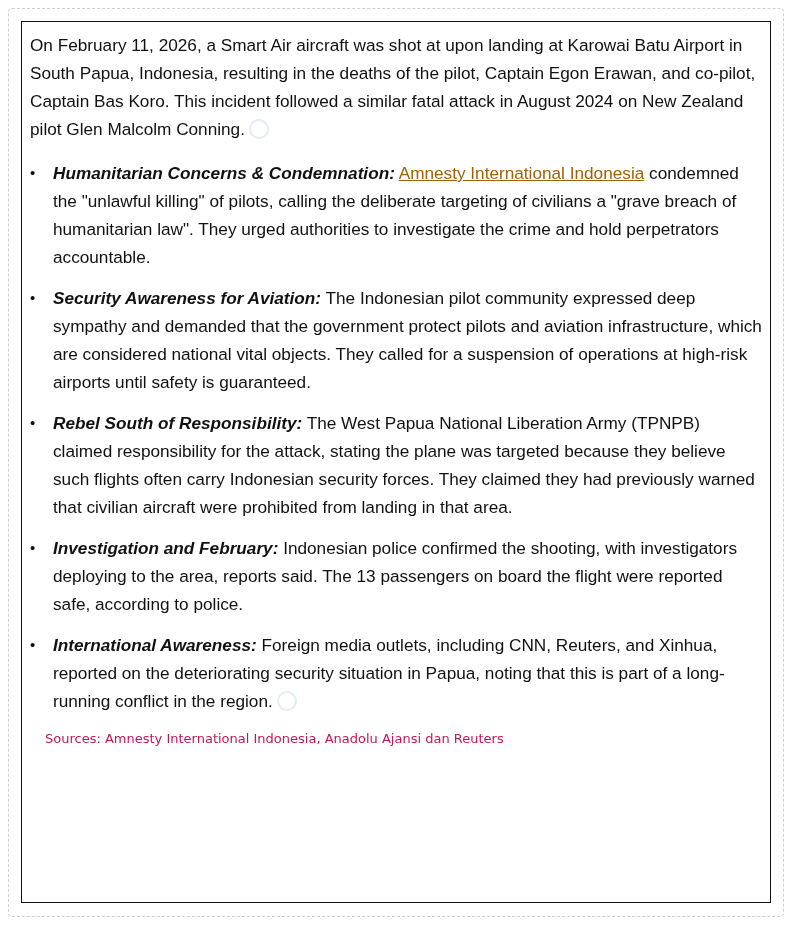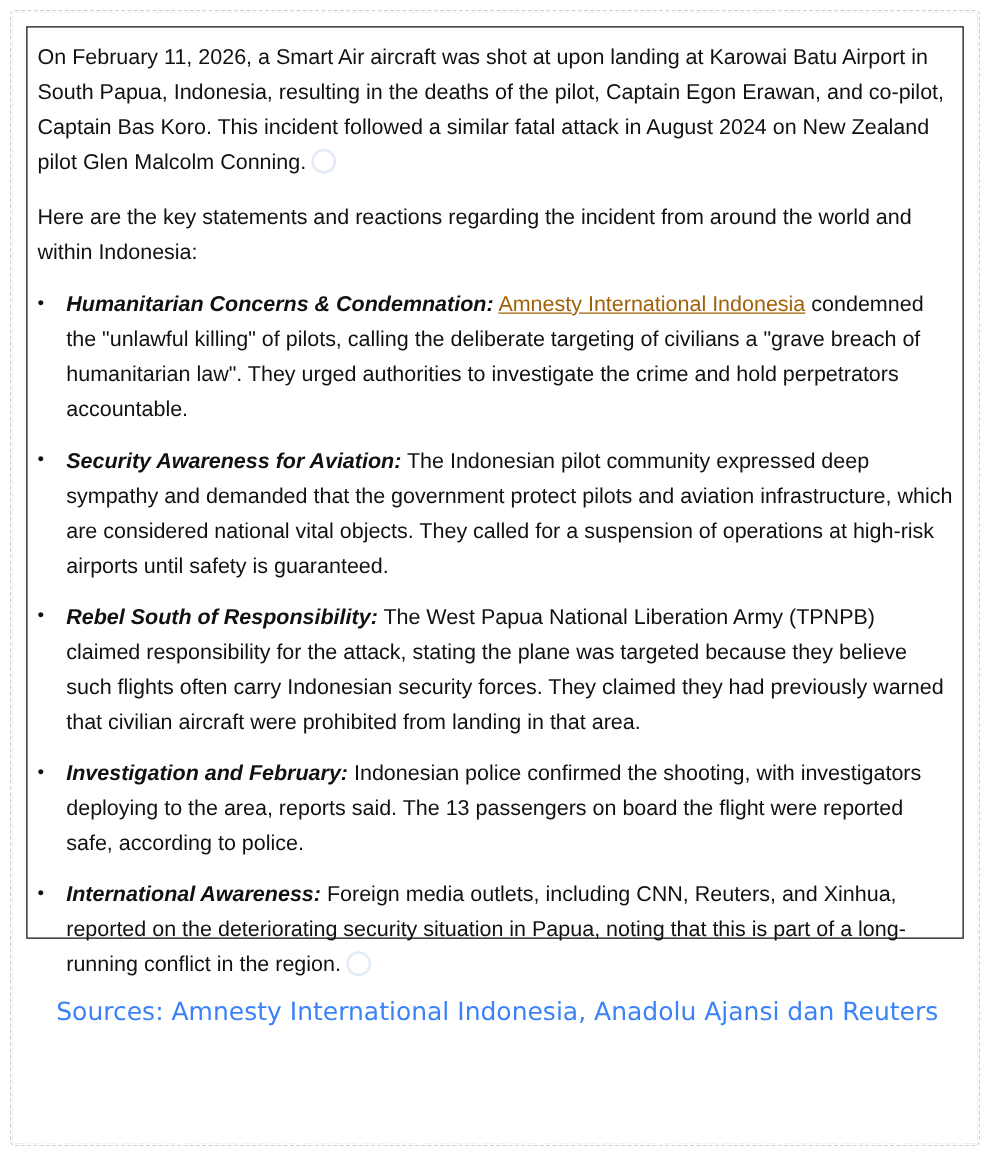--- a/index.html
+++ b/index.html
@@ -32,21 +32,21 @@
   .stamp-shadow {
     position: absolute;
     left: 8px; top: 8px; width: 776px; height: 909px;
     border: 1px dashed #cfcfcf;
     border-radius: 4px;
     box-sizing: border-box;
   }
   .content-box {
     position: absolute;
     left: 21px; top: 21px;
-    width: 750px; height: 730px;
+    width: 750px; height: 882px;
     border: 1.5px solid #111;
     box-sizing: border-box;
     background: #fff;
     color: #111;
     font-size: 17.2px;
     line-height: 28px;
     padding: 9px 8px 0 8px;
   }
   p { margin: 0; }
   .p-intro { margin-bottom: 16px; }
@@ -65,22 +65,22 @@
     font-size: 15px;
   }
   li b { font-weight: bold; font-style: italic; }
   a.link {
     color: #a16207;
     text-decoration: underline;
   }
   .p-closing { margin-top: 14px; }
   .sources {
     font-family: "DejaVu Sans", sans-serif;
-    font-size: 20px;
-    color: #3b82f6;
+    font-size: 13px;
+    color: #be185d;
     margin-top: 3px;
     padding-left: 15px;
     line-height: 22px;
   }
   .spinner {
     display: inline-block;
     width: 20px; height: 20px;
     border-radius: 50%;
     border: 2px solid #e3ebf8;
     box-sizing: border-box;
@@ -94,21 +94,20 @@
 </style>
 </head>
 <body>
 
 <div class="stamp-shadow"></div>
 <div class="stamp"></div>
 
 <div class="content-box">
   <p class="p-intro"><span>On February 11, 2026, a Smart Air aircraft was shot at upon landing at Karowai Batu Airport in South Papua, Indonesia, resulting in the deaths of the pilot, Captain Egon Erawan, and co-pilot, Captain Bas Koro. This incident followed a similar fatal attack in August 2024 on New Zealand pilot Glen Malcolm Conning.</span><span class="spinner"></span></p>
 
-  <p class="p-lead">Here are the key statements and reactions regarding the incident from around the world and within Indonesia:</p>
 
   <ul>
     <li>
       <span class="bullet">•</span>
       <b>Humanitarian Concerns &amp; Condemnation:</b>
       <a class="link" href="#">Amnesty International Indonesia</a>
       <span>condemned the "unlawful killing" of pilots, calling the deliberate targeting of civilians a "grave breach of humanitarian law". They urged authorities to investigate the crime and hold perpetrators accountable.</span>
     </li>
     <li>
       <span class="bullet">•</span>

